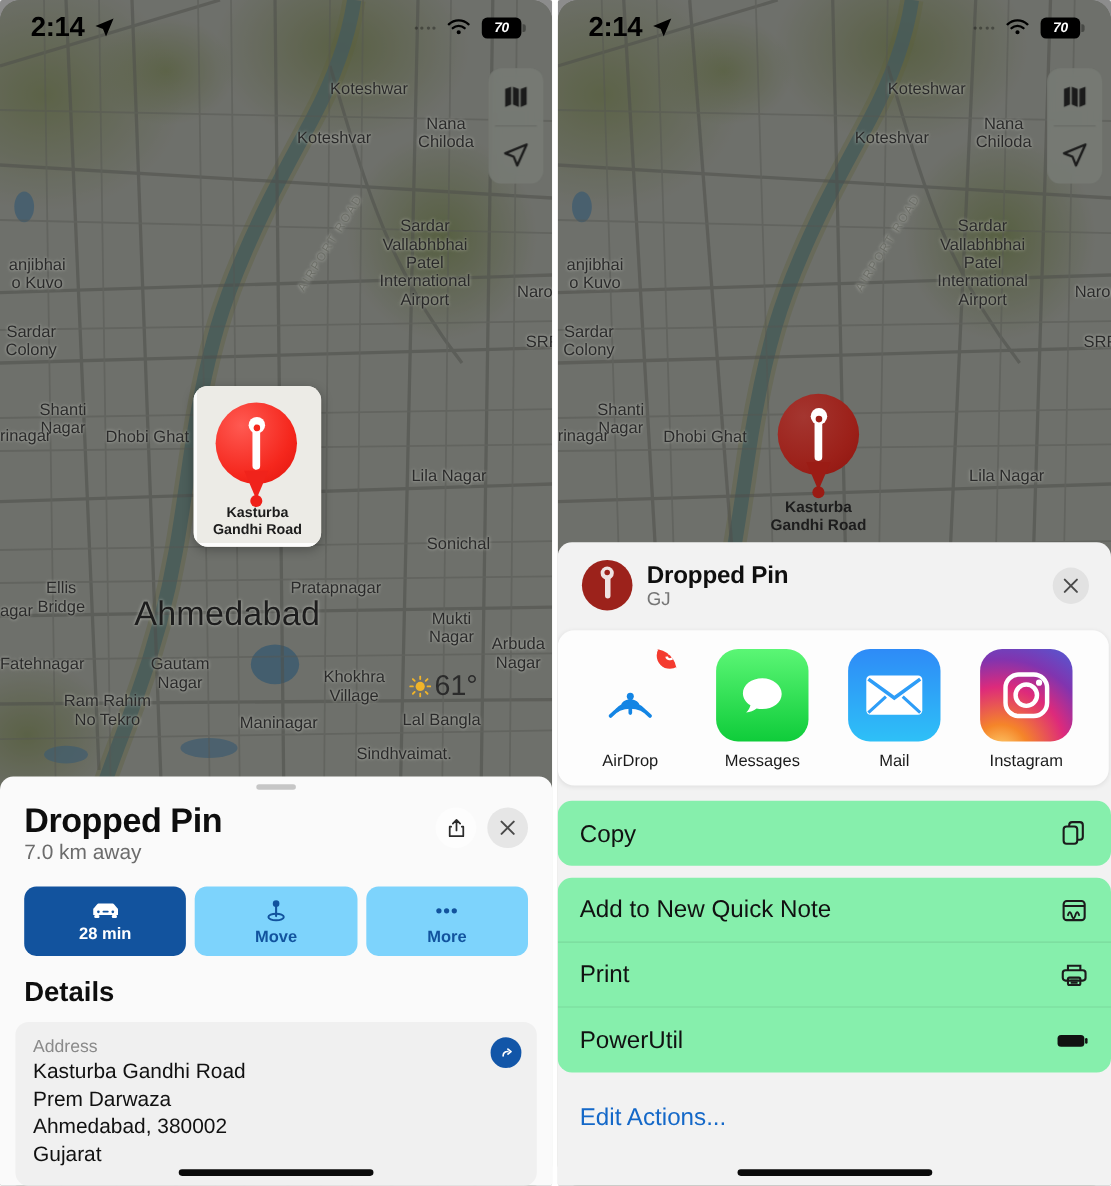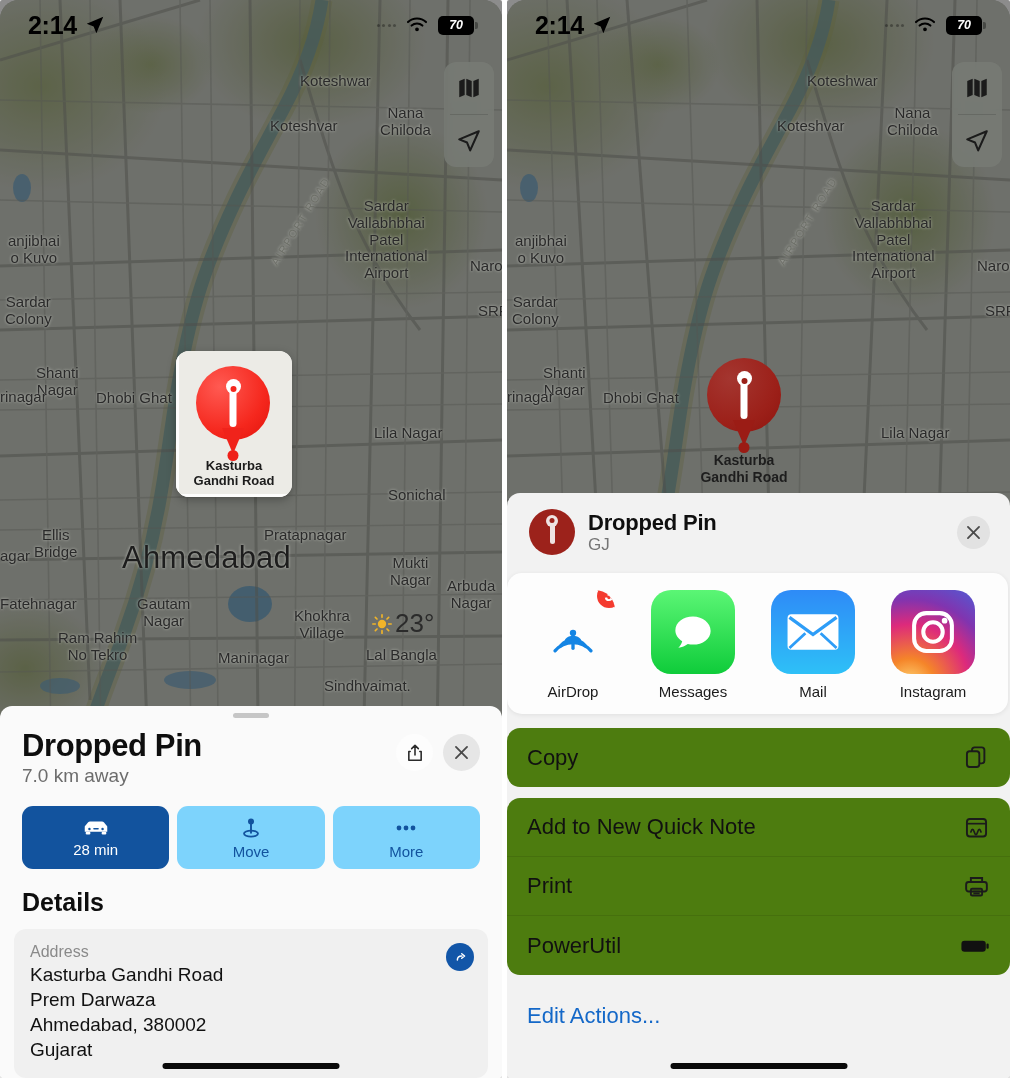--- a/index.html
+++ b/index.html
@@ -106,21 +106,21 @@
   .sheet-sub { font-size:19px; color:#6c6c6c; margin-top:1px; }
   .head-btns { margin-left:auto; display:flex; gap:10px; align-items:center; padding-top:6px;}
   .circ { width:37px; height:37px; border-radius:50%; background:#e6e6e6;
           display:flex; align-items:center; justify-content:center; }
   .circ.hot { background:#fdfdfd; }
 
   .actions { display:flex; gap:8px; padding:19px 22px 0 22px; }
   .act { flex:1; height:63px; border-radius:11px; background:#7dd3fc;
          display:flex; flex-direction:column; align-items:center; justify-content:center; gap:3px; }
   .act.primary { background:#12539e; }
-  .act .t { font-size:15px; font-weight:400; color:#12539e; }
+  .act .t { font-size:15px; font-weight:700; color:#12539e; }
   .act.primary .t { color:#fff; }
 
   .details-h { padding:19px 22px 0 22px; font-size:25px; font-weight:700; color:#0e0e0e; }
   .card { margin:12px 14px 0 14px; background:#f0f0f0; border-radius:12px;
           padding:14px 16px 16px 16px; position:relative; }
   .card .k { font-size:16px; color:#8a8a8a; }
   .card .v { font-size:19px; color:#111; line-height:1.32; margin-top:1px; }
   .card .go { position:absolute; right:14px; top:14px; width:28px; height:28px;
               border-radius:50%; background:#1256a8; display:flex; align-items:center;
               justify-content:center; }
@@ -147,21 +147,21 @@
   .app { width:84px; flex:0 0 auto; text-align:center; position:relative; }
   .app .tile { width:84px; height:84px; border-radius:20px; position:relative;
                display:flex; align-items:center; justify-content:center; overflow:hidden; }
   .app .nm { font-size:15px; color:#1b1b1b; margin-top:9px; }
   .badge { position:absolute; top:-8px; right:-8px; min-width:28px; height:28px;
            border-radius:14px; background:#f43b2f; color:#fff; font-size:16px;
            font-weight:600; display:flex; align-items:center; justify-content:center;
            border:2px solid #fdfdfd; z-index:3; }
 
   .rows { margin-top:14px; }
-  .row-grp { background:#4d7c0f; border-radius:13px; margin-bottom:11px; }
+  .row-grp { background:#86efac; border-radius:13px; margin-bottom:11px; }
   .row { display:flex; align-items:center; padding:0 20px; height:59px;
          border-bottom:1px solid rgba(0,0,0,.09); }
   .row:last-child { border-bottom:none; }
   .row .rt { font-size:22px; color:#111; }
   .row .ri { margin-left:auto; display:flex; align-items:center; }
   .row.link .rt { color:#1468c8; }
 
   .home-ind { position:absolute; bottom:9px; left:50%; transform:translateX(-50%);
               width:177px; height:6px; border-radius:4px; background:#0a0a0a; z-index:60; }
 </style>
@@ -254,21 +254,21 @@
           <div class="lbl" style="left: 366px; top: 647px;">Lal Bangla</div>
           <div class="lbl" style="left: 324px; top: 678px;">Sindhvaimat.</div>
         </div>
       <div class="temp" style="left:372px; top:608px;">
         <svg width="20" height="20" viewBox="0 0 24 24">
           <circle cx="12" cy="12" r="5" fill="#f0b429"></circle>
           <g stroke="#f0b429" stroke-width="2" stroke-linecap="round">
             <path d="M12 1v3M12 20v3M1 12h3M20 12h3M4 4l2 2M18 18l2 2M20 4l-2 2M6 18l-2 2"></path>
           </g>
         </svg>
-        <span>23°</span>
+        <span>61°</span>
       </div>
 
       <div class="callout" style="left:176px; top:351px;">
         <div class="mini"></div>
         <div class="label">Kasturba<br>Gandhi Road</div>
       </div>
       <div class="pin" style="left:196px; top:366px; width:74px; height:96px;">
         <div class="head"></div>
         <div class="tail"></div>
         <div class="needle"></div>

